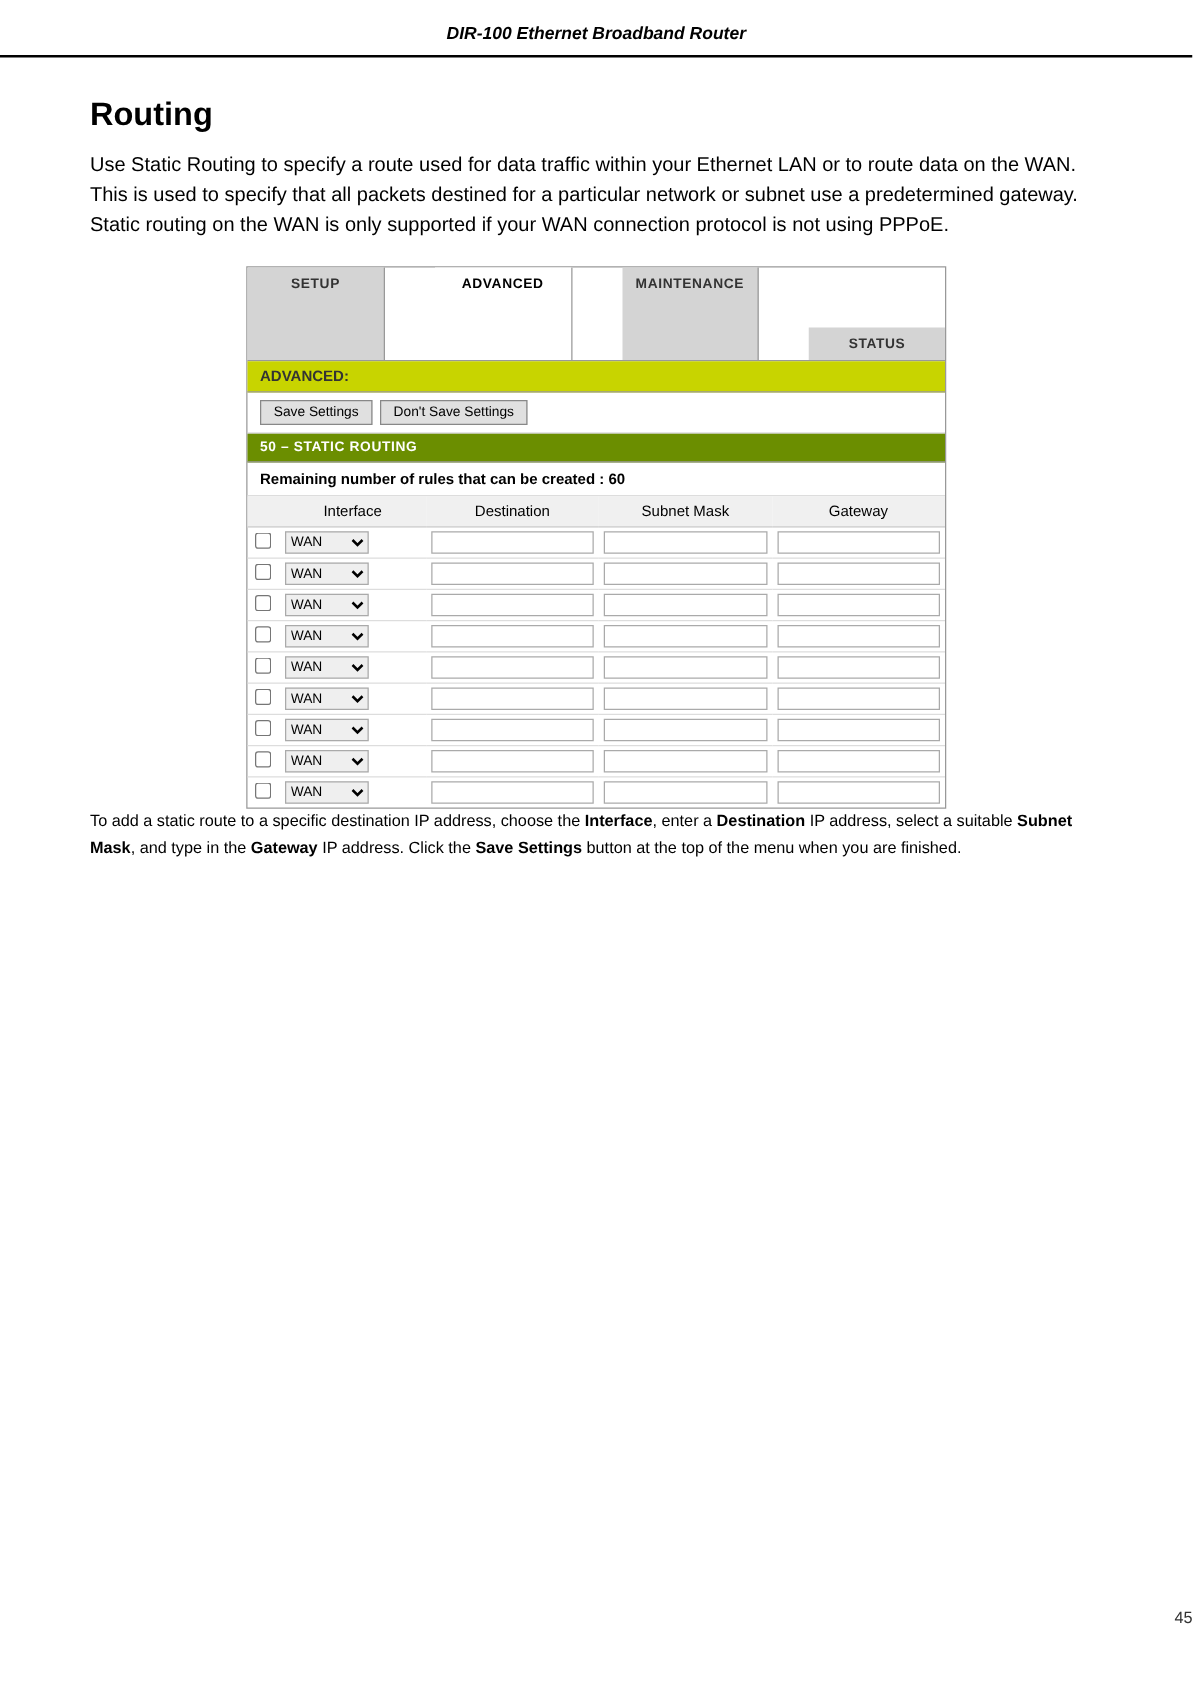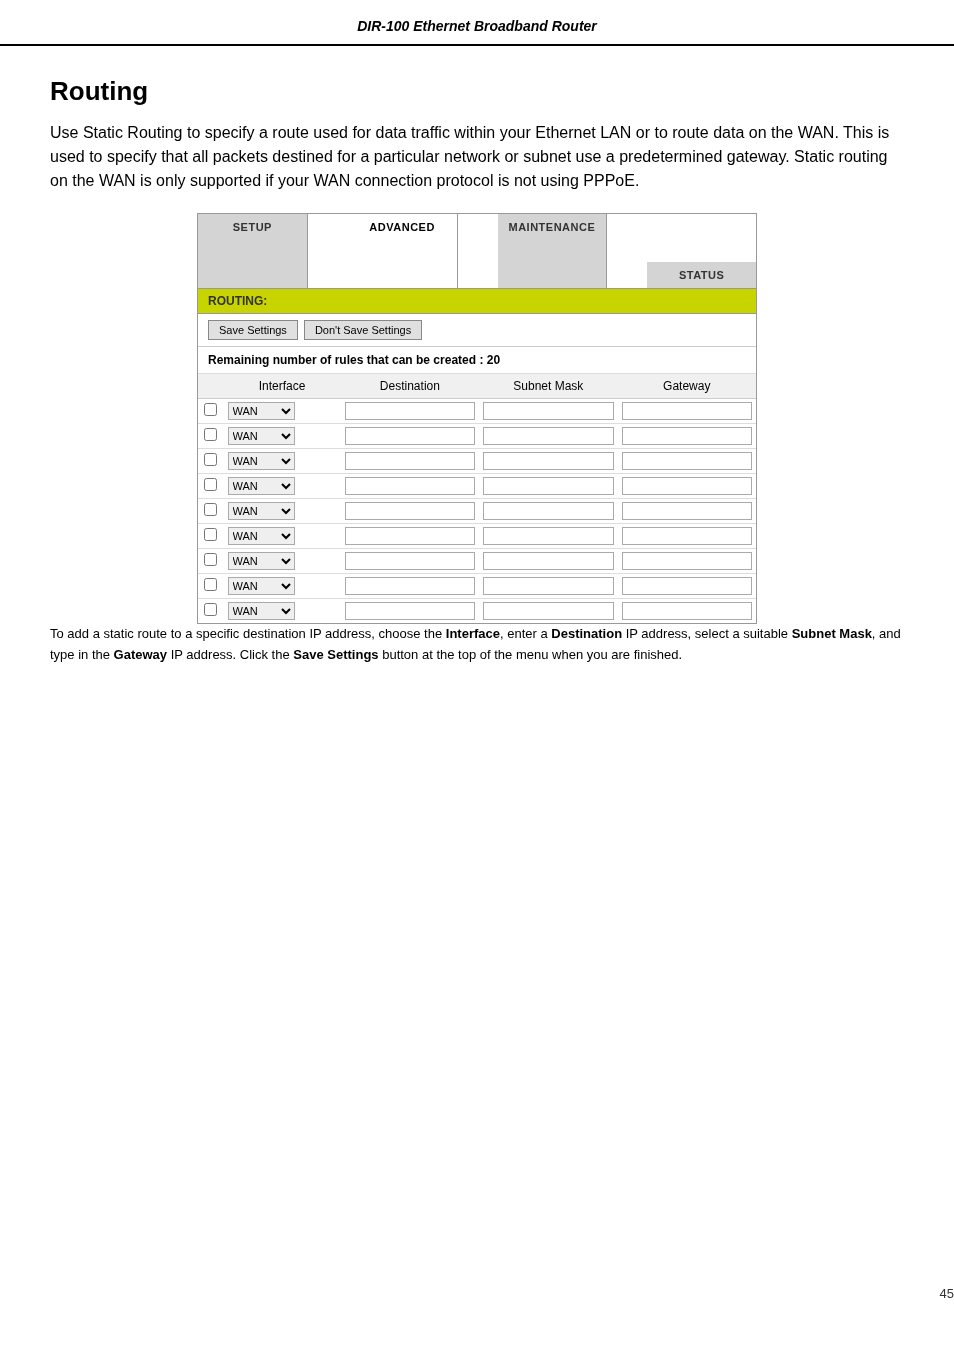--- a/index.html
+++ b/index.html
@@ -13,21 +13,21 @@
     }
     .page-header {
       text-align: center;
       padding: 18px 0 10px 0;
       border-bottom: 2px solid #000;
       font-size: 14px;
       font-style: italic;
       font-weight: bold;
     }
     .page-content {
-      padding: 30px 50px;
+      padding: 30px 72px;
     }
     h1.page-title {
       font-size: 26px;
       font-weight: bold;
       margin-bottom: 14px;
     }
     .intro-text {
       font-size: 16px;
       line-height: 1.5;
       margin-bottom: 20px;
@@ -209,29 +209,30 @@
   <div class="router-panel">
 
     <div class="nav-tabs">
       <div class="nav-tab">SETUP</div>
       <div class="nav-tab active">ADVANCED</div>
       <div class="nav-tab">MAINTENANCE</div>
       <div class="nav-tab">STATUS</div>
     </div>
 
     <div class="section-header">
-      <span>ROUTING:</span>
+      <span>ADVANCED:</span>
     </div>
     <div class="button-row">
       <button class="btn">Save Settings</button>
       <button class="btn">Don't Save Settings</button>
     </div>
 
+    <div class="sub-section-header">50 – STATIC ROUTING</div>
     <div class="remaining-text">
-      <span>Remaining number of rules that can be created : </span><span style="font-weight:bold;">20</span>
+      <span>Remaining number of rules that can be created : </span><span style="font-weight:bold;">60</span>
     </div>
 
     <table class="routing-table">
       <thead>
         <tr>
           <th class="col-check"></th>
           <th class="col-interface">Interface</th>
           <th class="col-dest">Destination</th>
           <th class="col-mask">Subnet Mask</th>
           <th class="col-gw">Gateway</th>

